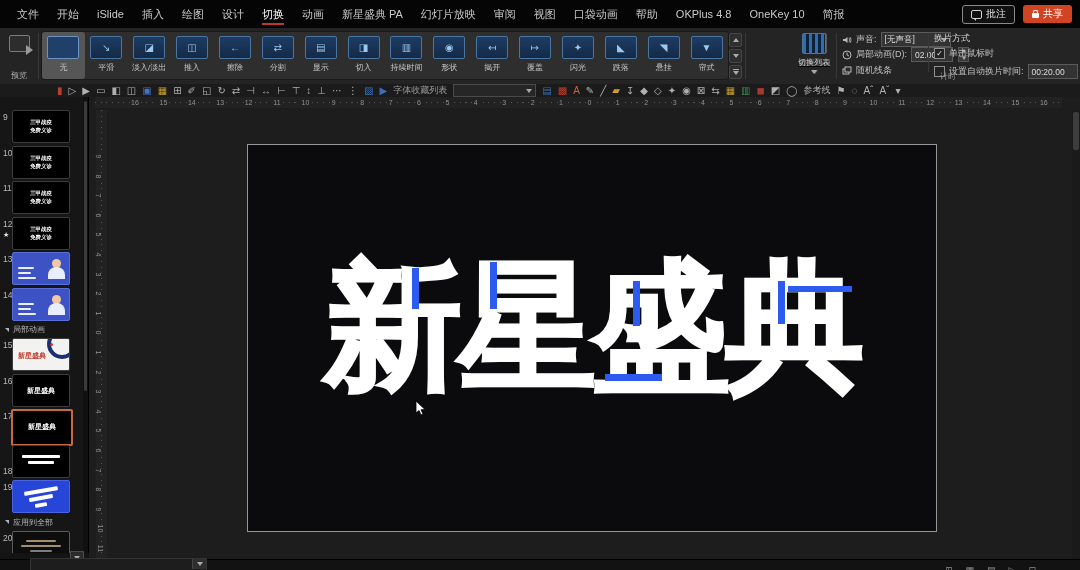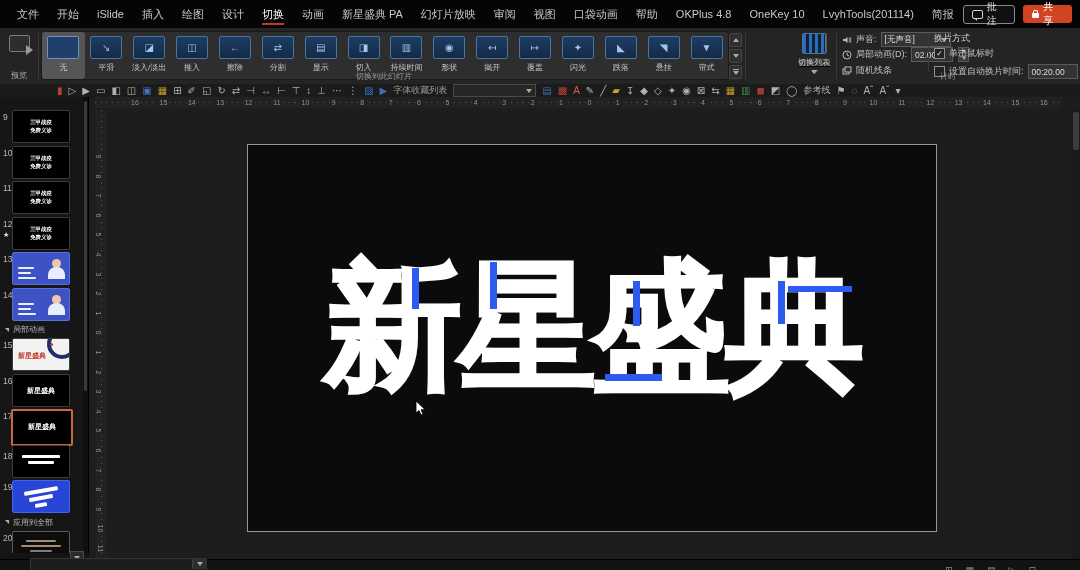--- a/index.html
+++ b/index.html
@@ -132,21 +132,20 @@
         <div class="menu active">切换</div>
         <div class="menu">动画</div>
         <div class="menu">新星盛典 PA</div>
         <div class="menu">幻灯片放映</div>
         <div class="menu">审阅</div>
         <div class="menu">视图</div>
         <div class="menu">口袋动画</div>
         <div class="menu">帮助</div>
         <div class="menu">OKPlus 4.8</div>
         <div class="menu">OneKey 10</div>
-        <div class="menu">LvyhTools(201114)</div>
         <div class="menu">简报</div>
       </div>
     <div class="tb-right">
       <div class="btn-comment">
         <span class="bubble"></span>
         <span>批注</span>
       </div>
       <div class="btn-share">
         <span class="lock"></span>
         <span>共享</span>
@@ -305,21 +304,20 @@
     </div>
     <div class="trow" style="left:934px;top:36px;">
       <span class="chk"></span>
       <span>设置自动换片时间:</span>
       <span class="combo" style="width:42px;">
         <span>00:20.00</span>
       </span>
 
     </div>
 
-    <div class="glabel" style="left:41px;width:686px;">切换到此幻灯片</div>
     <div class="glabel" style="left:838px;width:220px;">计时</div>
   </div>
 
   <div class="qtb" id="qtb">
       <span class="qic" style="color: rgb(181, 65, 47);">▮</span>
       <span class="qic">▷</span>
       <span class="qic">▶</span>
       <span class="qic">▭</span>
       <span class="qic">◧</span>
       <span class="qic">◫</span>
@@ -416,21 +414,21 @@
         <span class="tt">新星盛典</span>
       </div>
       <div class="snum" style="top: 278.5px;">16</div>
       <div class="sthumb" style="top: 276.5px;">
         <span class="tt">新星盛典</span>
       </div>
       <div class="snum" style="top: 314px;">17</div>
       <div class="sthumb sel" style="top: 312px;">
         <span class="tt">新星盛典</span>
       </div>
-      <div class="snum" style="top: 354px;">18</div>
+      <div class="snum" style="top: 369px;">18</div>
       <div class="sthumb th-lines" style="top: 347.5px;">
         <div class="dl"></div>
         <div class="dl"></div>
       </div>
       <div class="snum" style="top: 385px;">19</div>
       <div class="sthumb th-tilt" style="top: 383px;">
         <div class="bt"></div>
         <div class="bt"></div>
         <div class="bt"></div>
       </div>

